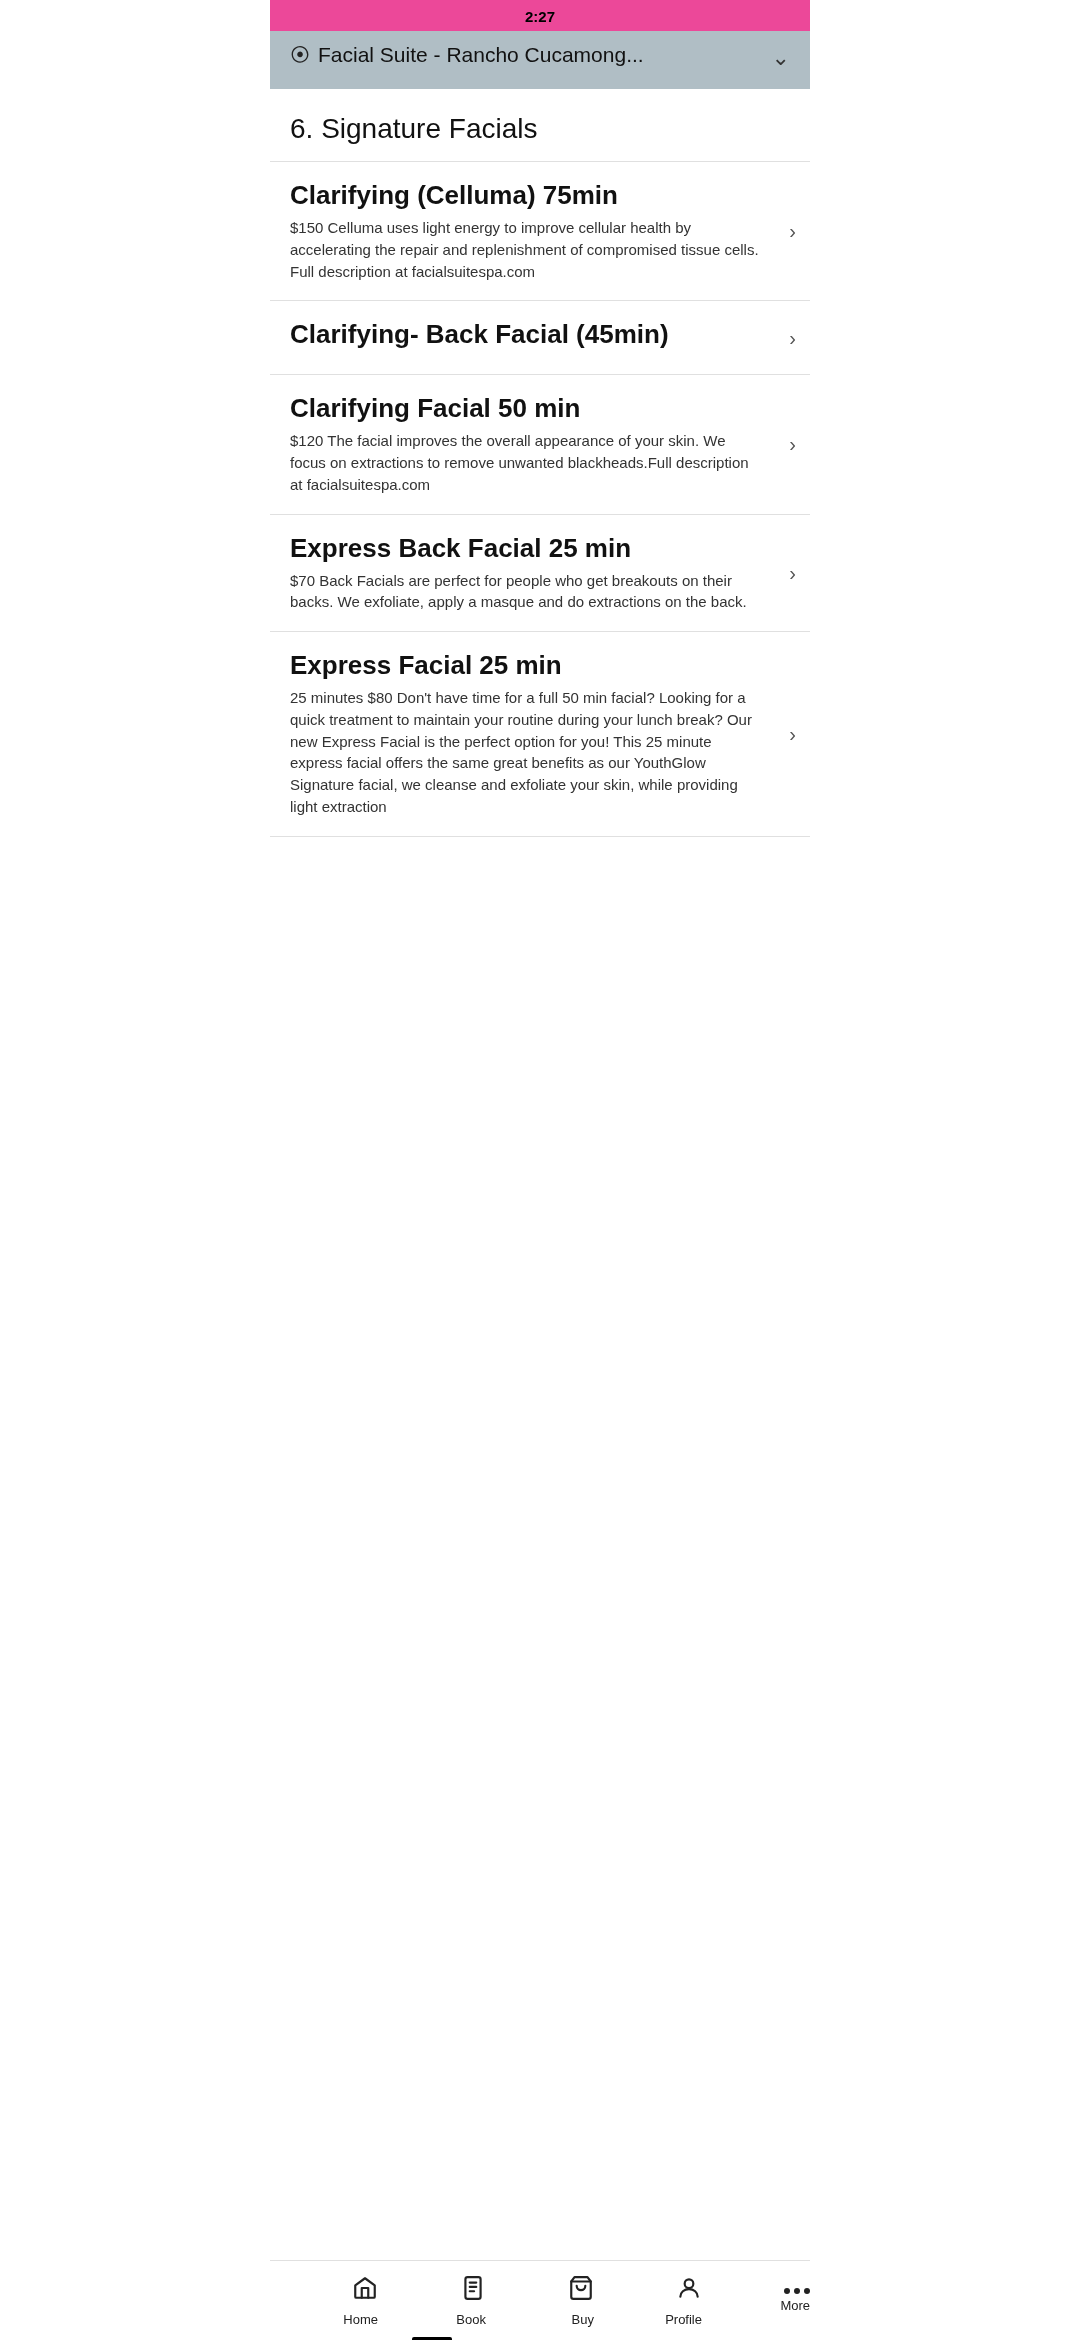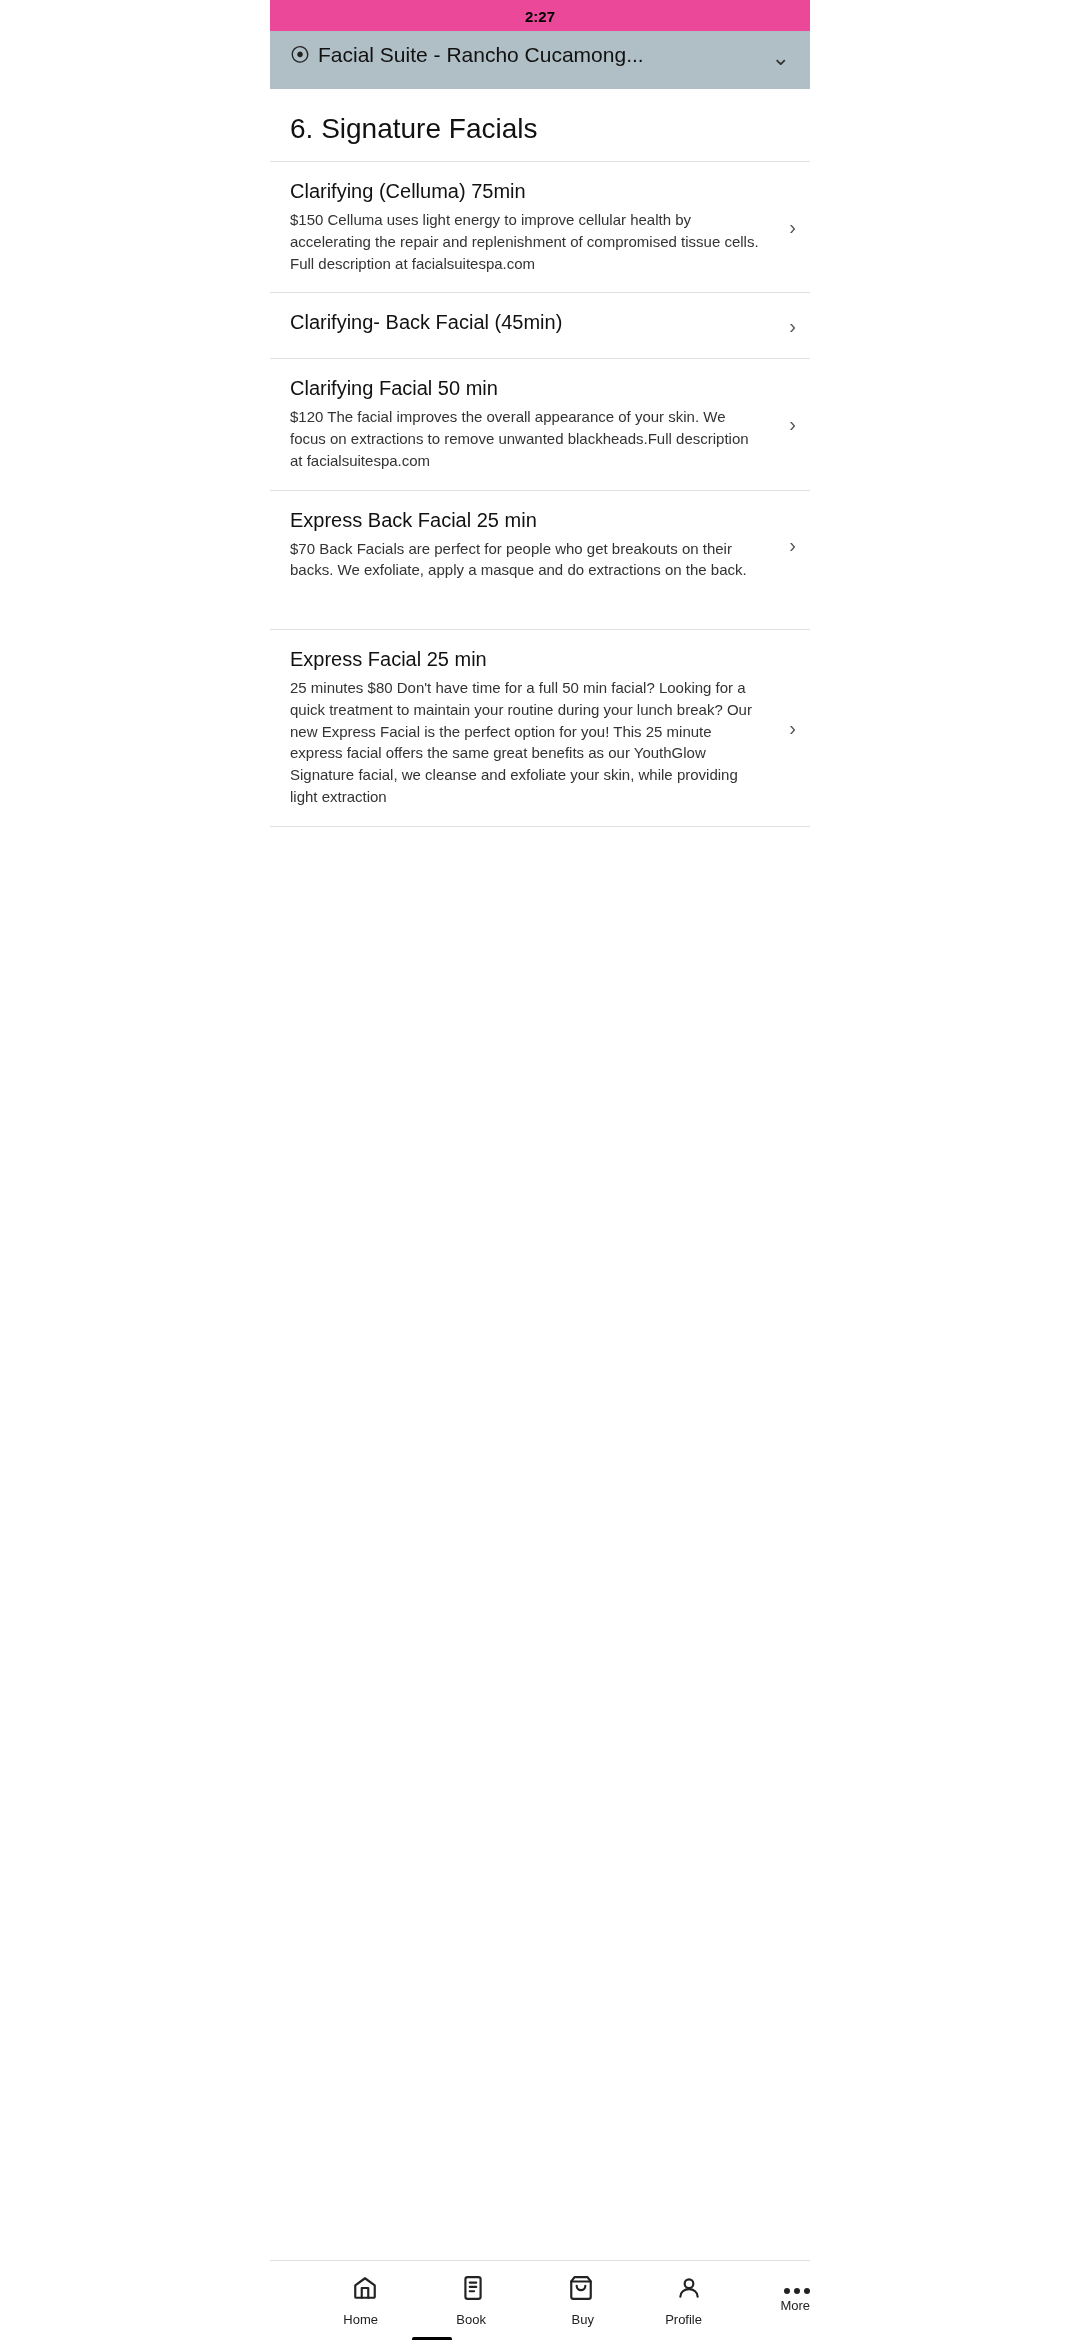--- a/index.html
+++ b/index.html
@@ -80,26 +80,25 @@
     
     .service-item {
       border-top: 1px solid #e0e0e0;
       padding: 18px 48px 18px 20px;
       position: relative;
       cursor: pointer;
     }
 
     .service-item:last-child {
       border-bottom: 1px solid #e0e0e0;
-      margin-top: 30px;
     }
 
     .service-name {
-      font-size: 20px;
-      font-weight: 400;
+      font-size: 26px;
+      font-weight: 700;
       color: #111;
       margin-bottom: 6px;
     }
 
     .service-desc {
       font-size: 15px;
       color: #333;
       line-height: 1.45;
     }
 

